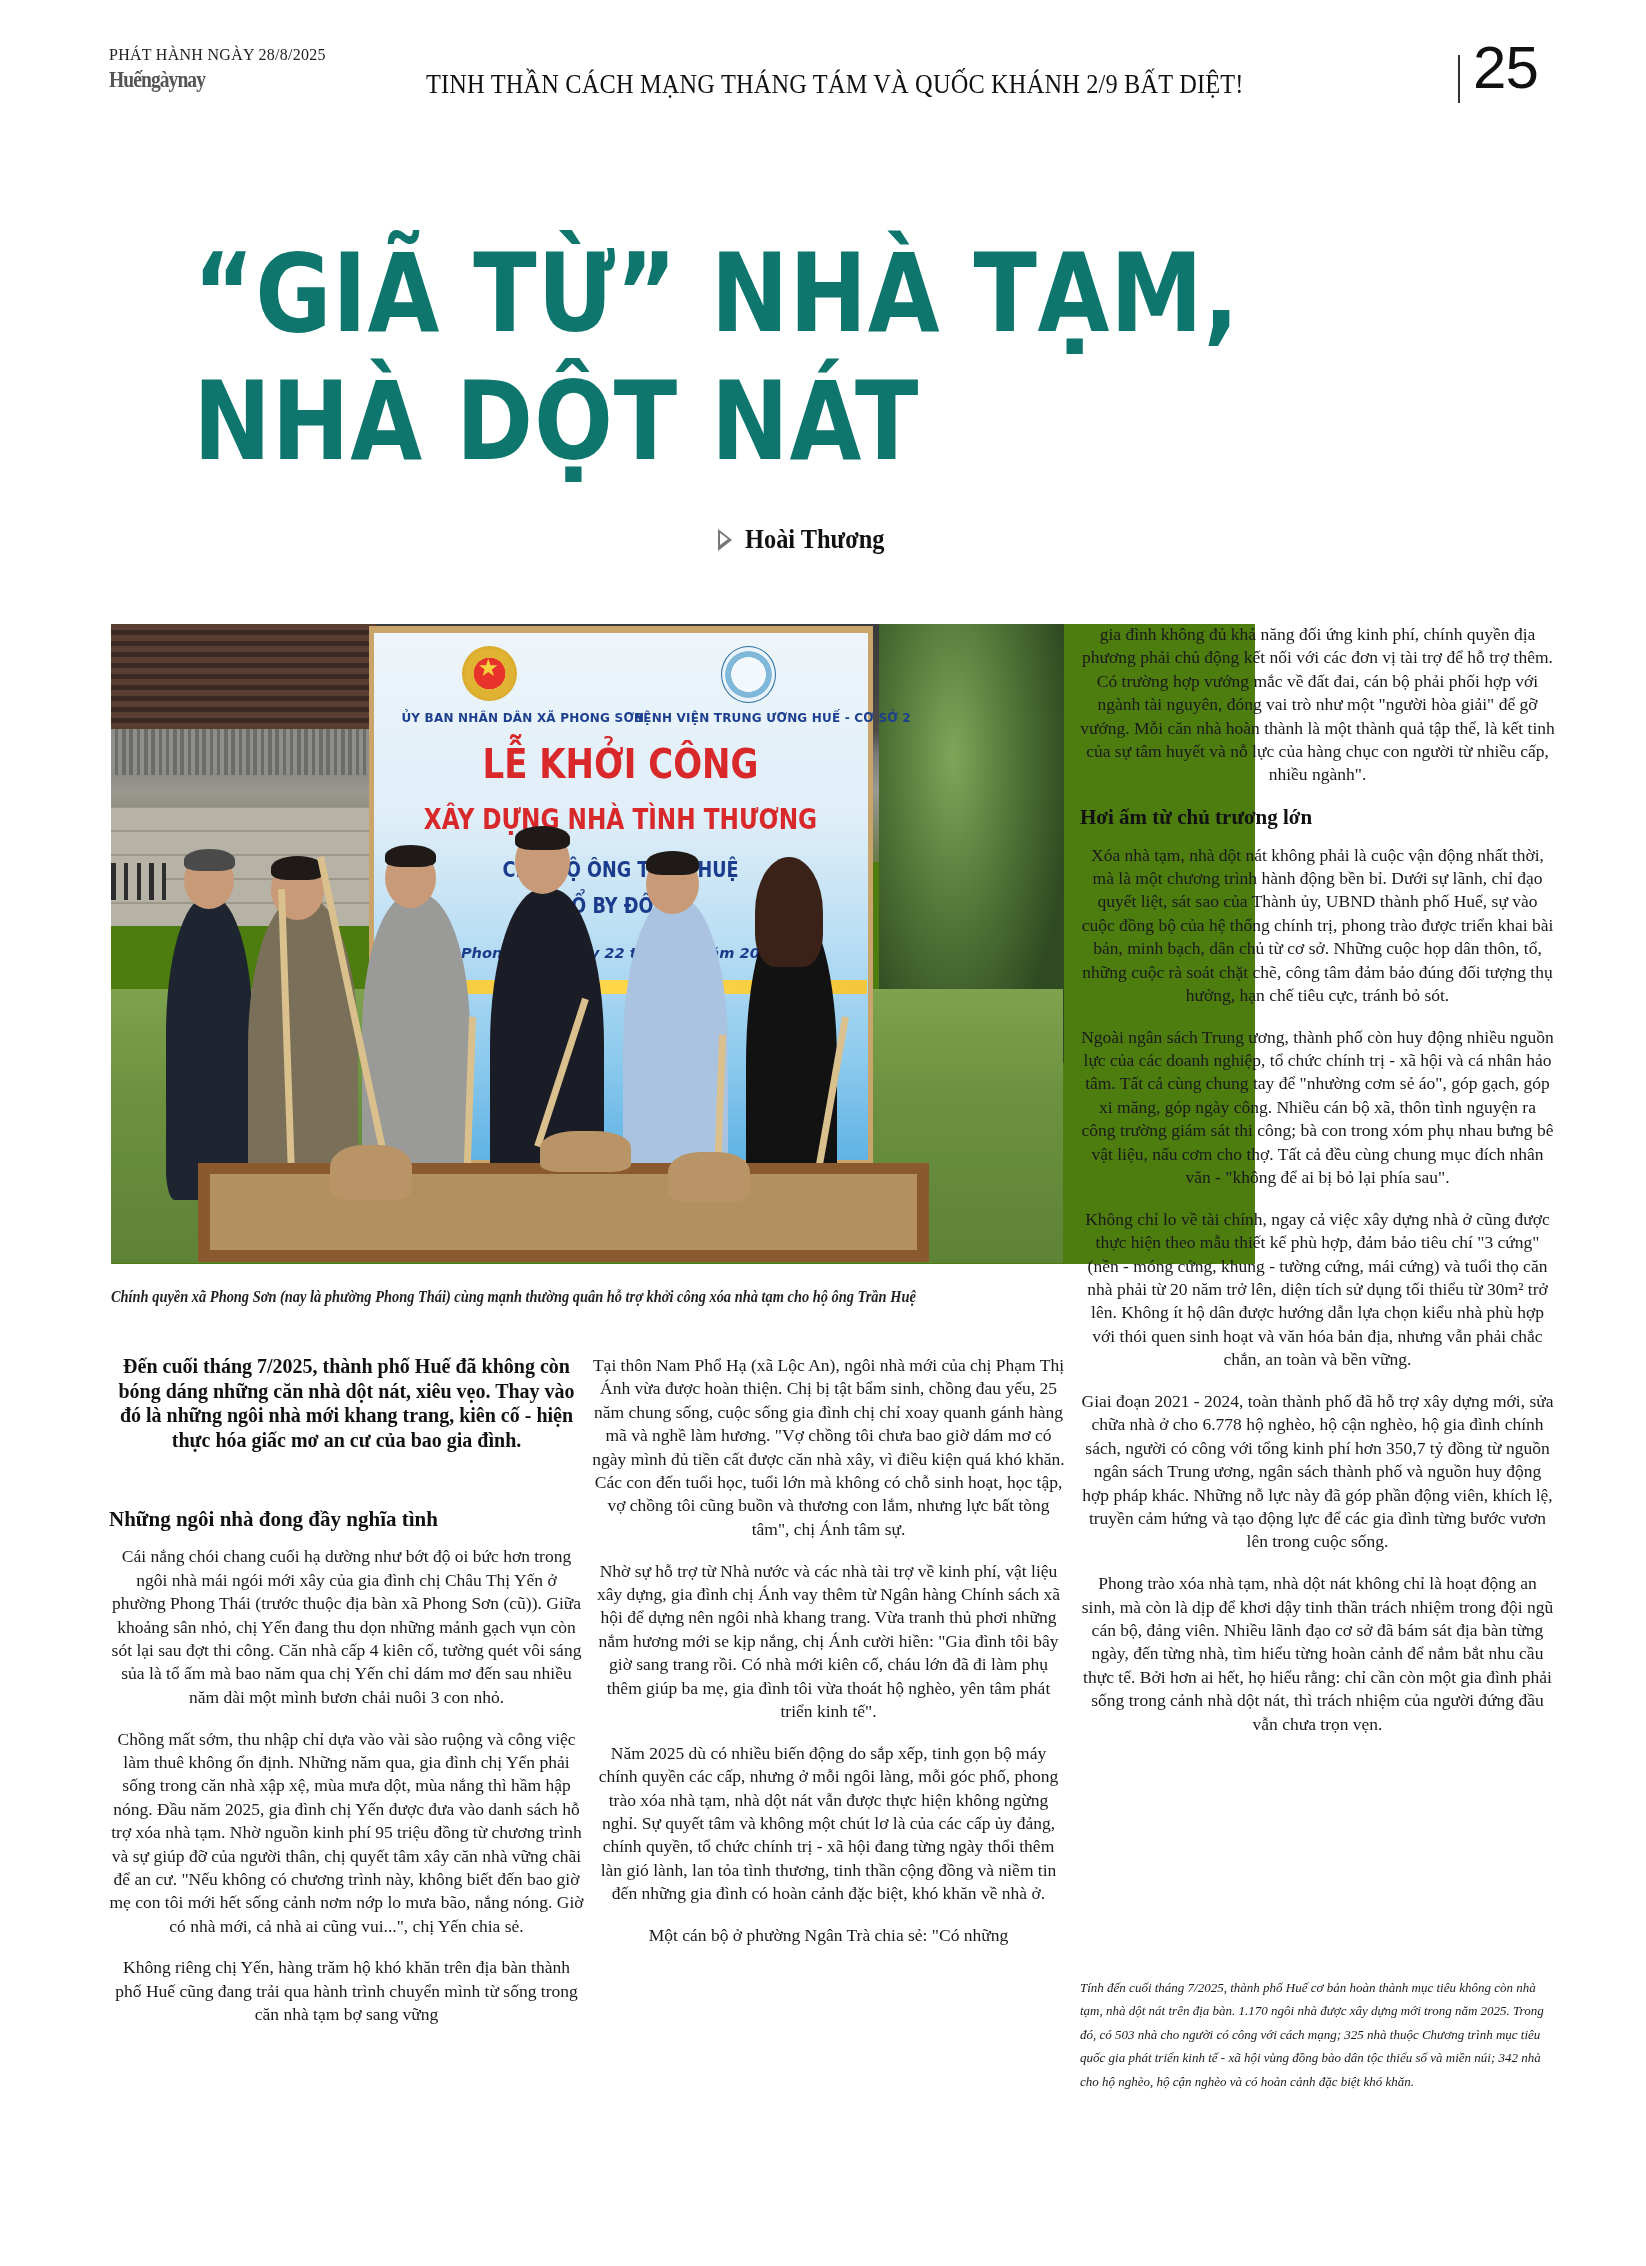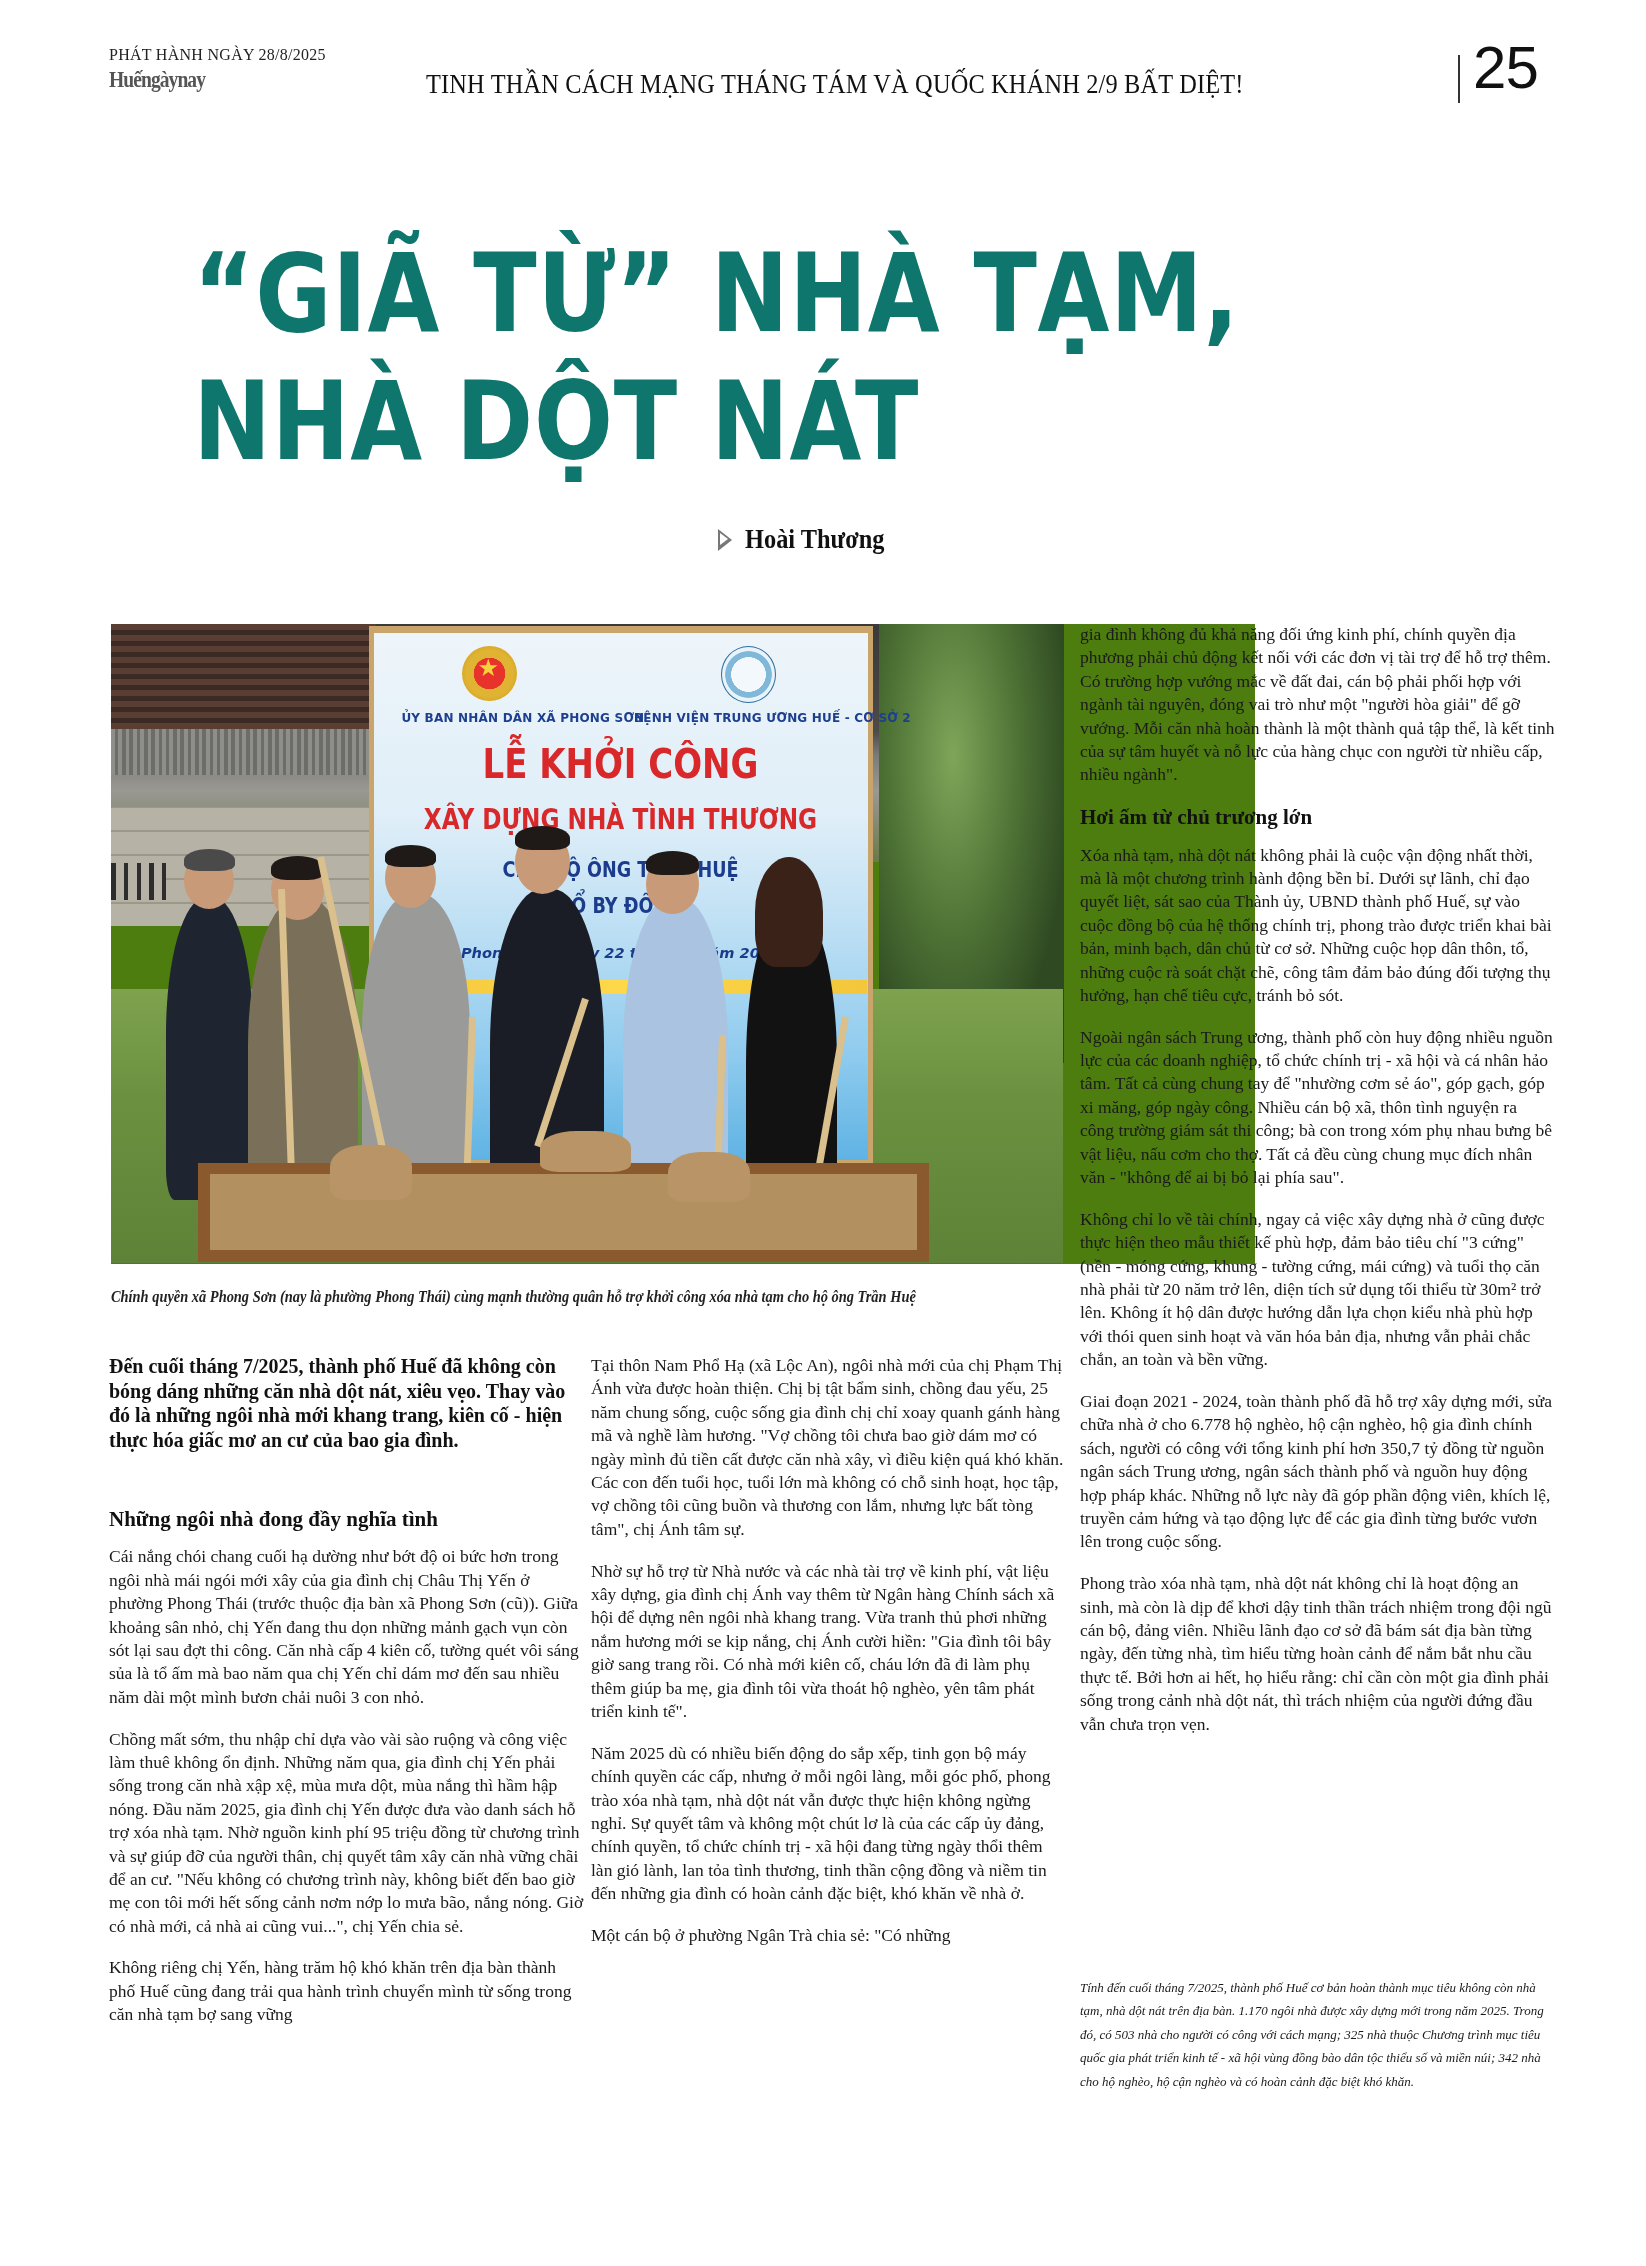--- a/index.html
+++ b/index.html
@@ -51,21 +51,21 @@
     .photo .head { position: absolute; border-radius: 50%; background: #c99a78; }
     .photo .hair { position: absolute; border-radius: 50% 50% 30% 30%; background: #1f1a18; }
     .photo .shovel-handle { position: absolute; width: 7.3px; background: #d9c08c; transform-origin: top; }
     .photo .soil { position: absolute; background: #b89466; border-radius: 40% 40% 20% 20%; }
     .photo .frame { position: absolute; left: 87px; top: 539px; width: 731px; height: 99px; border: 12.8px solid #8a5a2e; border-top-width: 11px; background: #b3905f; }
 
     .caption { position: absolute; left: 111px; top: 1285px; width: 959px; font-family: "Liberation Serif", serif; font-style: italic; font-weight: bold; font-size: 16px; line-height: 23px; color: #222; transform: scaleX(0.9); transform-origin: left; }
 
     
     .col { position: absolute; font-family: "Liberation Serif", serif; font-size: 17.5px; line-height: 23.4px; color: #1a1a1a; }
-    .col p { margin-bottom: 18.3px; text-align: left; }
+    .col p { margin-bottom: 18.3px; text-align: center; }
     .col-1 { left: 109px; top: 1354px; width: 475px; }
     .col-2 { left: 591px; top: 1354px; width: 475px; }
     .col-3 { left: 1080px; top: 623px; width: 475px; }
     .lede { font-weight: bold; font-size: 20px; line-height: 24.5px; color: #111; margin-bottom: 55px !important; }
     .subhead { font-family: "Liberation Serif", serif; font-weight: bold; font-size: 21px; line-height: 25.6px; color: #111; margin: 0 0 12.8px 0; }
     .col-3 .subhead { margin-top: 1.8px; }
     .sidebar-note { position: absolute; left: 1080px; top: 1976px; width: 475px; font-family: "Liberation Serif", serif; font-style: italic; font-size: 13px; line-height: 23.4px; color: #1a1a1a; }
   </style>
 </head>
 <body>

